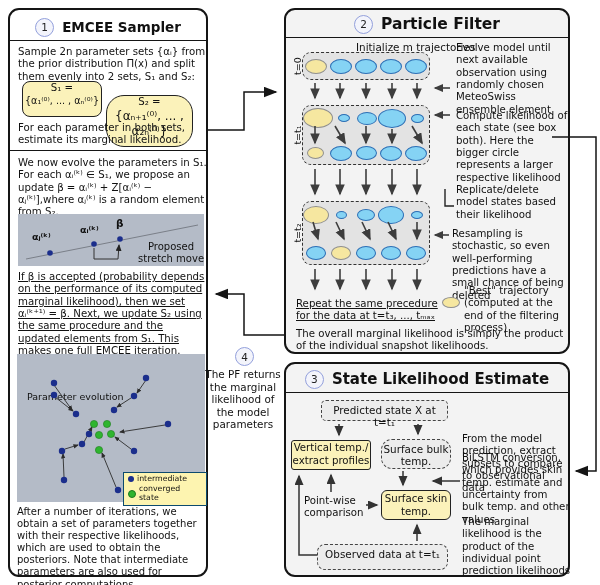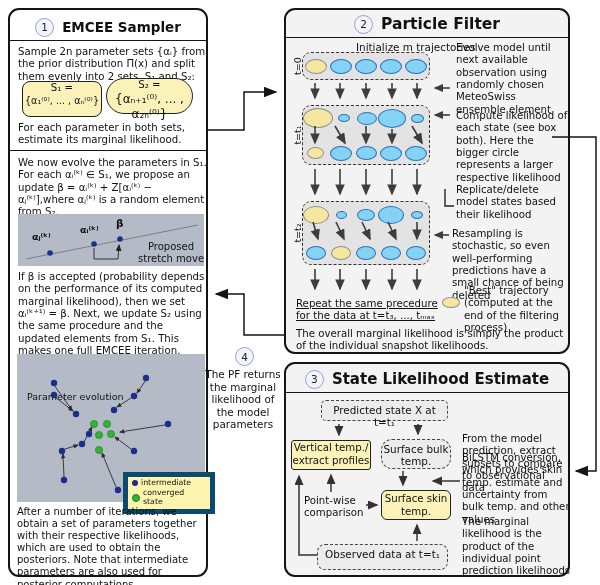--- a/index.html
+++ b/index.html
@@ -20,21 +20,21 @@
   .panel{position:absolute;background:#b4bbc7;}
   .group{position:absolute;background:#e3e3e3;border:1.3px dashed #333;border-radius:9px;box-sizing:border-box;}
   .trow{position:absolute;left:0;right:0;display:flex;justify-content:space-around;align-items:center;}
   .tcell{flex:1 1 0;display:flex;justify-content:center;align-items:center;}
   .ell{display:inline-block;border-radius:50%;box-sizing:border-box;}
   .ell-b{background:#85d3f4;border:1.3px solid #2d6fb5;}
   .ell-y{background:#f6e7a0;border:1.3px solid #8f8f8f;}
   .tlab{position:absolute;font-size:9.5px;transform:rotate(-90deg);transform-origin:center;
         width:28px;height:12px;text-align:center;}
   svg{position:absolute;overflow:visible;}
-  .legendbox{position:absolute;background:#fdf4b0;border:5px solid #0c4a6e;padding:2px 4px;
+  .legendbox{position:absolute;background:#fdf4b0;border:1px solid #0c4a6e;padding:2px 4px;
              display:flex;flex-direction:column;gap:1px;}
   .legrow{display:flex;align-items:center;gap:3px;font-size:7.8px;line-height:1.15;}
   .dot{width:6px;height:6px;border-radius:50%;flex:0 0 auto;}
   .dot-blue{background:#1b2e8c;}
   .dot-green{background:#2fb52f;border:0.5px solid #1d7a1d;}
 </style>
 </head>
 <body>
 
 <div id="canvas">
@@ -47,21 +47,21 @@
       <span class="ttl" style="font-size:13.5px;">EMCEE Sampler</span>
     </div>
     <div class="sep" style="top:30px;"></div>
 
     <div class="t" style="left:8px;top:36px;width:188px;">Sample 2n parameter sets {αᵢ} from the prior distribution Π(x) and split them evenly into 2 sets, S₁ and S₂:</div>
 
     <div class="yellowbox" style="left:12px;top:71px;width:80px;height:36px;">
       <div>S₁ =</div>
       <div style="font-size:9.6px;">{α₁⁽⁰⁾, ... , αₙ⁽⁰⁾}</div>
     </div>
-    <div class="yellowbox" style="left:96px;top:68px;width:87px;height:36px;border-radius:18px;">
+    <div class="yellowbox" style="left:96px;top:85px;width:87px;height:52px;border-radius:18px;">
       <div>S₂ =</div>
       <div style="font-size:12px;">{αₙ₊₁⁽⁰⁾, ... , α₂ₙ⁽⁰⁾}</div>
     </div>
 
     <div class="t" style="left:8px;top:112px;width:186px;">For each parameter in both sets, estimate its marginal likelihood.</div>
 
     <div class="sep" style="top:140px;"></div>
 
     <div class="t" style="left:8px;top:147px;width:189px;">We now evolve the parameters in S₁. For each αᵢ⁽ᵏ⁾ ∈ S₁, we propose an update β = αᵢ⁽ᵏ⁾ + Z[αᵢ⁽ᵏ⁾ − αⱼ⁽ᵏ⁾],where αⱼ⁽ᵏ⁾ is a random element from S₂.</div>
 
@@ -79,21 +79,21 @@
         <circle cx="76" cy="30" r="2.8" fill="#1b2e8c"></circle>
         <circle cx="102" cy="25" r="2.8" fill="#1b2e8c"></circle>
         <text x="14" y="26" font-size="9.5" font-weight="bold" fill="#111">αⱼ⁽ᵏ⁾</text>
         <text x="62" y="19" font-size="9.5" font-weight="bold" fill="#111">αᵢ⁽ᵏ⁾</text>
         <text x="98" y="13" font-size="10.5" font-weight="bold" fill="#111">β</text>
         <text x="130" y="36" font-size="10" fill="#111">Proposed</text>
         <text x="120" y="48" font-size="10" fill="#111">stretch move</text>
       </svg>
     </div>
 
-    <div class="t" style="left:8px;top:261px;width:189px;">If β is accepted (probability depends on the performance of its computed marginal likelihood), then we set αᵢ⁽ᵏ⁺¹⁾ = β. Next, we update S₂ using the same procedure and the updated elements from S₁. This makes one full EMCEE iteration.</div>
+    <div class="t" style="left:8px;top:261px;width:189px;text-decoration:underline;">If β is accepted (probability depends on the performance of its computed marginal likelihood), then we set αᵢ⁽ᵏ⁺¹⁾ = β. Next, we update S₂ using the same procedure and the updated elements from S₁. This makes one full EMCEE iteration.</div>
 
     <div class="panel" style="left:7px;top:344px;width:188px;height:148px;">
       <div style="position:absolute;left:10px;top:5px;font-size:9.5px;margin-top:32px;">Parameter evolution</div>
       <svg id="scatter-svg" width="188" height="148" viewBox="0 0 188 148">
         <defs>
           <marker id="ah2" markerWidth="7" markerHeight="7" refX="5" refY="2.5" orient="auto">
             <path d="M0,0 L6,2.5 L0,5 z" fill="#2c2c2c"></path>
           </marker>
         </defs>
       <line x1="37" y1="31" x2="55" y2="56" stroke="#2c2c2c" stroke-width="0.9" marker-end="url(#ah2)"></line>

